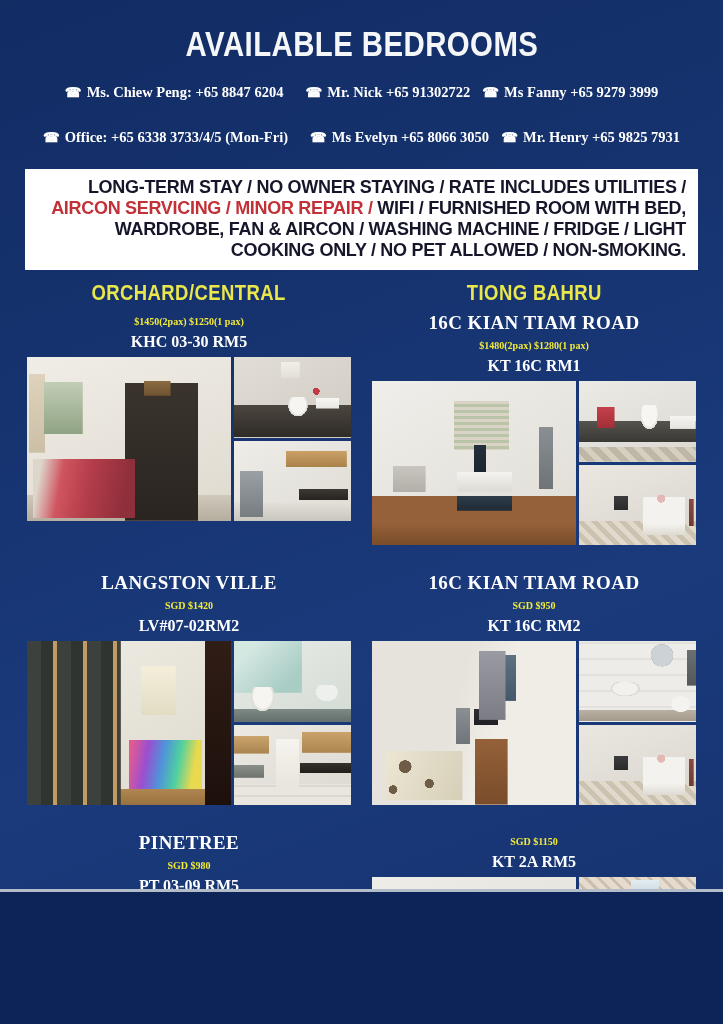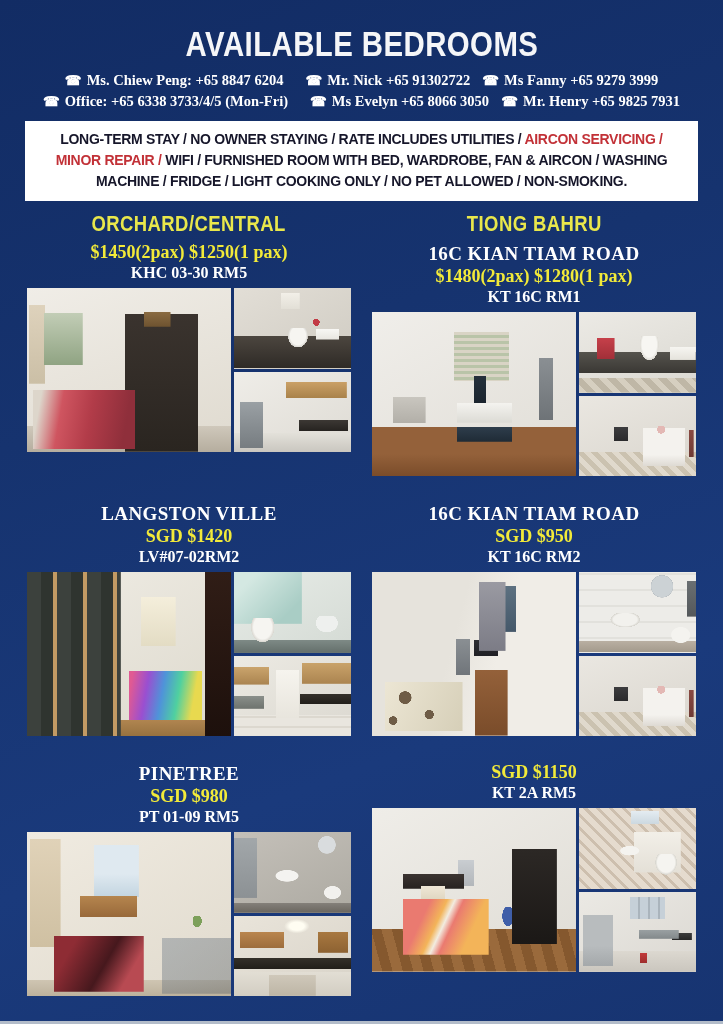--- a/index.html
+++ b/index.html
@@ -1,50 +1,50 @@
 <!DOCTYPE html>
 <html><head>
 <meta charset="utf-8">
 <style>
   html,body{margin:0;padding:0;}
   body{background:#0d2458;font-family:"Liberation Sans",sans-serif;}
   .page{
-    position:relative;width:723px;height:1024px;margin:0 auto;overflow:hidden;
+    position:relative;width:723px;height:892px;margin:0 auto;overflow:hidden;
     background:linear-gradient(160deg,#122c64 0%,#16336f 35%,#1a3a7c 70%,#173471 100%);
   }
   .page-edge{position:absolute;left:0;bottom:0;width:100%;height:3px;background:#b3bcc9;}
 
   
   .title{margin:0;padding-top:25px;text-align:center;color:#f5f6f8;
     font-size:35px;line-height:38px;}
   .cond{display:inline-block;transform:scaleX(.84);transform-origin:50% 50%;
     white-space:nowrap;font-weight:800;letter-spacing:.5px;}
   .contacts{margin-top:7px;text-align:center;color:#ffffff;
     font-family:"Liberation Serif",serif;font-weight:bold;font-size:14.5px;line-height:21px;white-space:nowrap;}
-  .contact{display:inline-block;margin:0 6px;}
+  .contact{display:inline-block;margin:12px 6px;}
   .contact.first{margin-right:16px;}
   .tel{display:inline-block;margin-right:5px;font-size:13.5px;}
 
   
   .terms{margin:9px 25px 0;background:#ffffff;padding:8px 12px 9px;
-    text-align:center;color:#16162a;font-weight:800;font-size:14px;
+    text-align:right;color:#16162a;font-weight:800;font-size:18px;
     letter-spacing:-.3px;line-height:21px;}
   .terms .red{color:#c23137;}
 
   
   .cols{display:grid;grid-template-columns:1fr 1fr;column-gap:21px;padding:0 27px;}
   .sections{margin-top:8px;}
   .section-h{text-align:center;color:#e9e74b;font-size:22px;line-height:30px;}
 
   .grid{margin-top:3px;row-gap:26px;}
   .card{text-align:center;}
   .l-name{color:#ffffff;font-family:"Liberation Serif",serif;font-weight:bold;
     font-size:19px;line-height:24px;letter-spacing:.4px;}
   .l-price{color:#f2ea39;font-family:"Liberation Serif",serif;font-weight:bold;
-    font-size:18px;line-height:21px;}
+    font-size:10px;line-height:21px;}
   .l-code{color:#ffffff;font-family:"Liberation Serif",serif;font-weight:bold;
     font-size:16px;line-height:20px;}
 
   
   .collage{margin-top:5px;display:grid;grid-template-columns:1.75fr 1fr;gap:3px;height:164px;}
   .subs{display:grid;grid-template-rows:1fr 1fr;gap:3px;}
   .photo{background-color:#e8e5de;background-repeat:no-repeat;}
 
   
   .p0a{background:
@@ -262,21 +262,21 @@
         <div class="subs">
           <div class="photo p3b" title="bathroom"></div>
           <div class="photo corridor" title="hallway"></div>
         </div>
       </div>
     </div>
 
     <div class="card">
       <div class="l-name">PINETREE</div>
       <div class="l-price">SGD $980</div>
-      <div class="l-code">PT 01-09 RM5</div>
+      <div class="l-code">PT 03-09 RM5</div>
       <div class="collage">
         <div class="photo main p4a" title="bedroom"></div>
         <div class="subs">
           <div class="photo p4b" title="bathroom"></div>
           <div class="photo p4c" title="kitchen"></div>
         </div>
       </div>
     </div>
 
     <div class="card">

